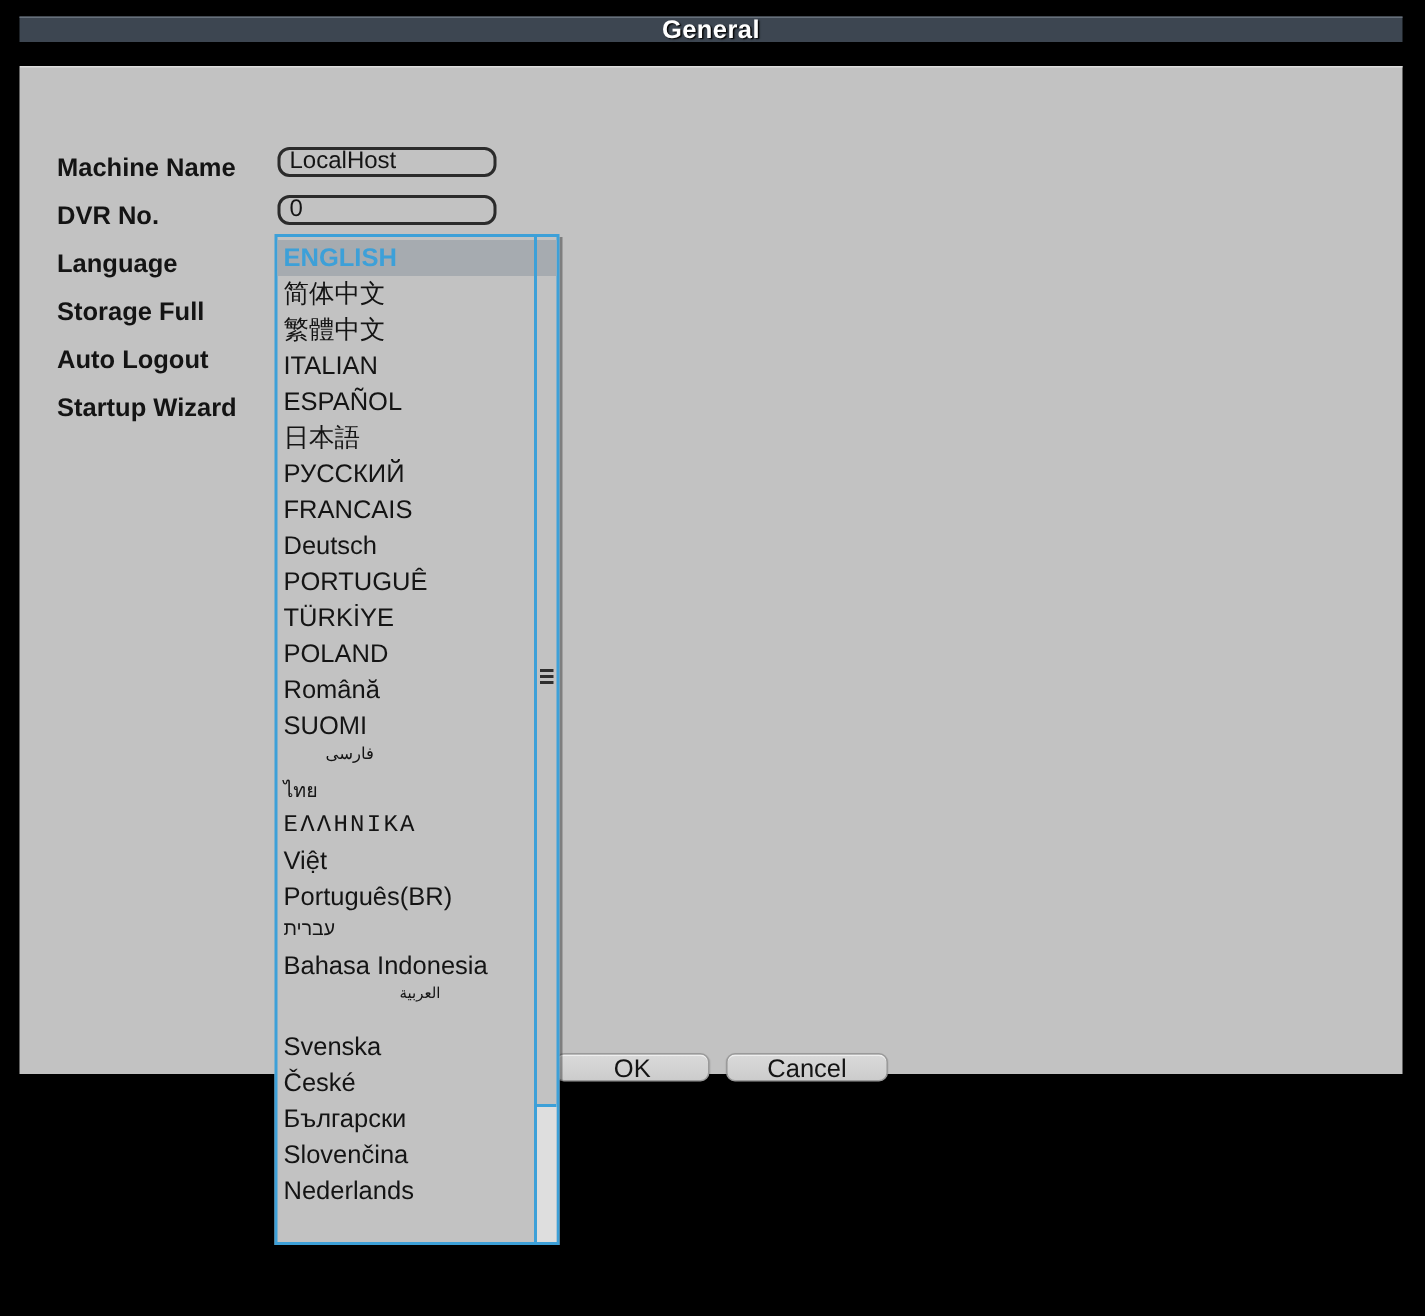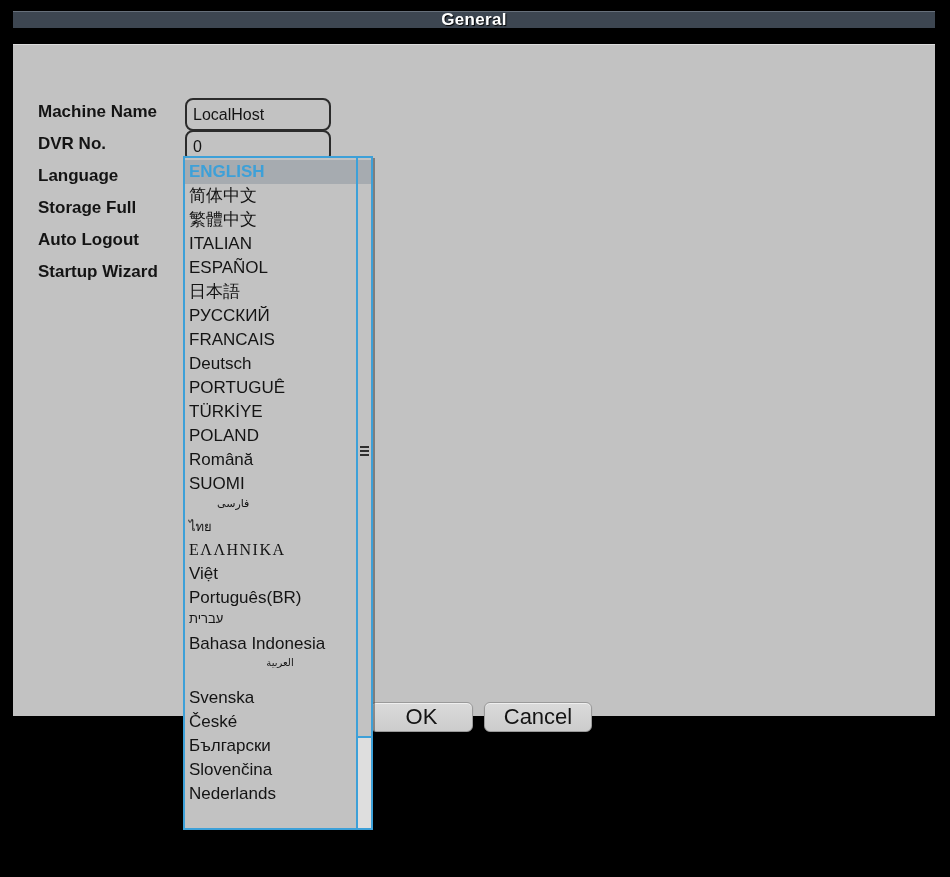--- a/index.html
+++ b/index.html
@@ -21,54 +21,54 @@
   .titlebar span{color:#fff;font-size:17px;font-weight:600;
     text-shadow:1px 1px 1px #000;letter-spacing:.3px;}
   .dialog-body{position:absolute;left:0;top:33px;right:0;bottom:0;
     background:var(--dialog-bg);box-shadow:inset 0 1px 0 #dcdcdc, 0 2px 0 rgba(0,0,0,.5);padding-left:28px;}
 
   .form-label{position:absolute;left:25px;height:22px;line-height:22px;
     color:var(--ink);font-size:17px;font-weight:600;white-space:nowrap;}
   .lbl-0{top:57px;} .lbl-1{top:89px;} .lbl-2{top:121px;}
   .lbl-3{top:153px;} .lbl-4{top:185px;} .lbl-5{top:217px;}
 
-  .text-input{position:absolute;left:172px;width:146px;height:33px;
+  .text-input{position:absolute;left:172px;width:146px;height:20px;
     background:transparent;border:2px solid #2b2b2b;border-radius:8px;
     font-family:inherit;font-size:16px;color:var(--ink);padding:0 6px;outline:none;}
   .inp-0{top:54px;} .inp-1{top:86px;}
 
   .select{position:absolute;left:172px;top:118px;width:146px;height:27px;
     border:2px solid var(--accent);border-radius:5px;display:flex;
     align-items:center;cursor:pointer;background:transparent;}
   .select-value{flex:1;padding-left:5px;font-size:16px;font-weight:600;
     color:var(--accent);letter-spacing:.5px;}
   .select-arrow-box{width:25px;height:100%;border-left:2px solid var(--accent);
     display:flex;align-items:center;justify-content:center;}
   .arrow-down{color:var(--accent);font-size:10px;line-height:1;}
 
-  .btn{position:absolute;height:30px;background:linear-gradient(#dadada,#cccccc);
+  .btn{position:absolute;height:19px;background:linear-gradient(#dadada,#cccccc);
     border:1px solid #9a9a9a;border-radius:6px;font-family:inherit;
-    font-size:22px;color:var(--ink);cursor:pointer;
+    font-size:17px;color:var(--ink);cursor:pointer;
     box-shadow:inset 0 1px 0 #efefef, 0 1px 1px rgba(0,0,0,.25);}
   .btn-ok{left:357px;top:658px;width:103px;}
   .btn-cancel{left:471px;top:658px;width:108px;}
 
   .dropdown-list{position:absolute;left:183px;top:156px;width:190px;height:674px;
     background:var(--dialog-bg);border:2px solid var(--accent);
     box-shadow:2px 2px 0 rgba(0,0,0,.35);}
   .dd-items{position:absolute;left:0;top:0;right:0;padding:2px 0 0 0;}
   .dd-item{height:24px;line-height:24px;font-size:17px;color:var(--ink);
     padding-left:4px;white-space:nowrap;cursor:pointer;}
   .dd-item.selected{background:var(--selected-bg);color:var(--accent);font-weight:600;}
   .dd-item.small-arabic{height:18px;line-height:14px;font-size:11px;padding-left:32px;}
   .dd-item.small-thai{height:24px;line-height:26px;font-size:13px;}
   .dd-item.small-hebrew{height:22px;line-height:18px;font-size:13px;}
   .dd-item.small-arabic2{height:17px;line-height:13px;font-size:10px;text-align:center;}
   .dd-item.gap-before{margin-top:13px;}
-  .dd-item.serif-greek{font-family:Liberation Serif, serif;
+  .dd-item.serif-greek{font-family:Liberation Mono, monospace;
     font-size:16px;letter-spacing:1.5px;}
 
   .dd-scrollbar{position:absolute;top:0;right:0;width:15px;height:100%;
     border-left:2px solid var(--accent);cursor:pointer;}
   .dd-grip{position:absolute;top:288px;left:2px;width:9px;display:flex;
     flex-direction:column;gap:2px;cursor:grab;}
   .dd-grip span{display:block;height:2px;background:#2e2e2e;}
   .dd-thumb{position:absolute;left:0;right:0;top:578px;bottom:0;
     background:#dedede;border-top:2px solid var(--accent);cursor:grab;}
 </style>

